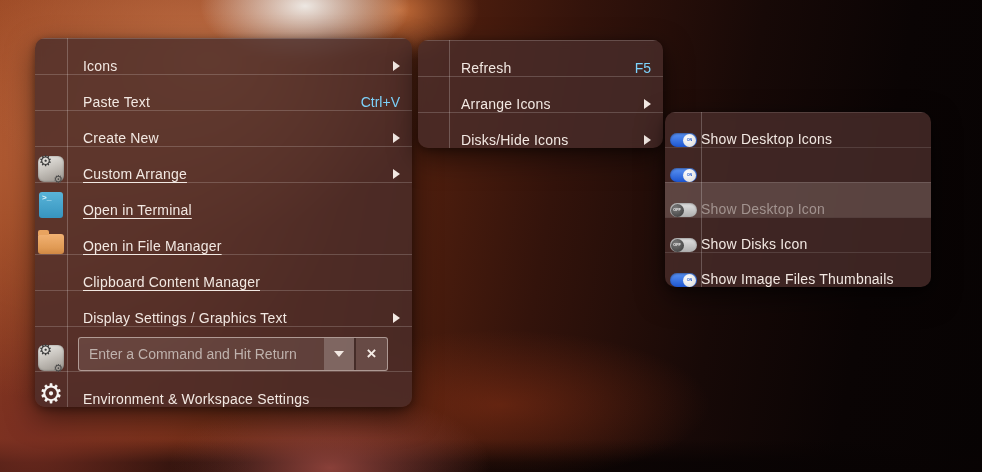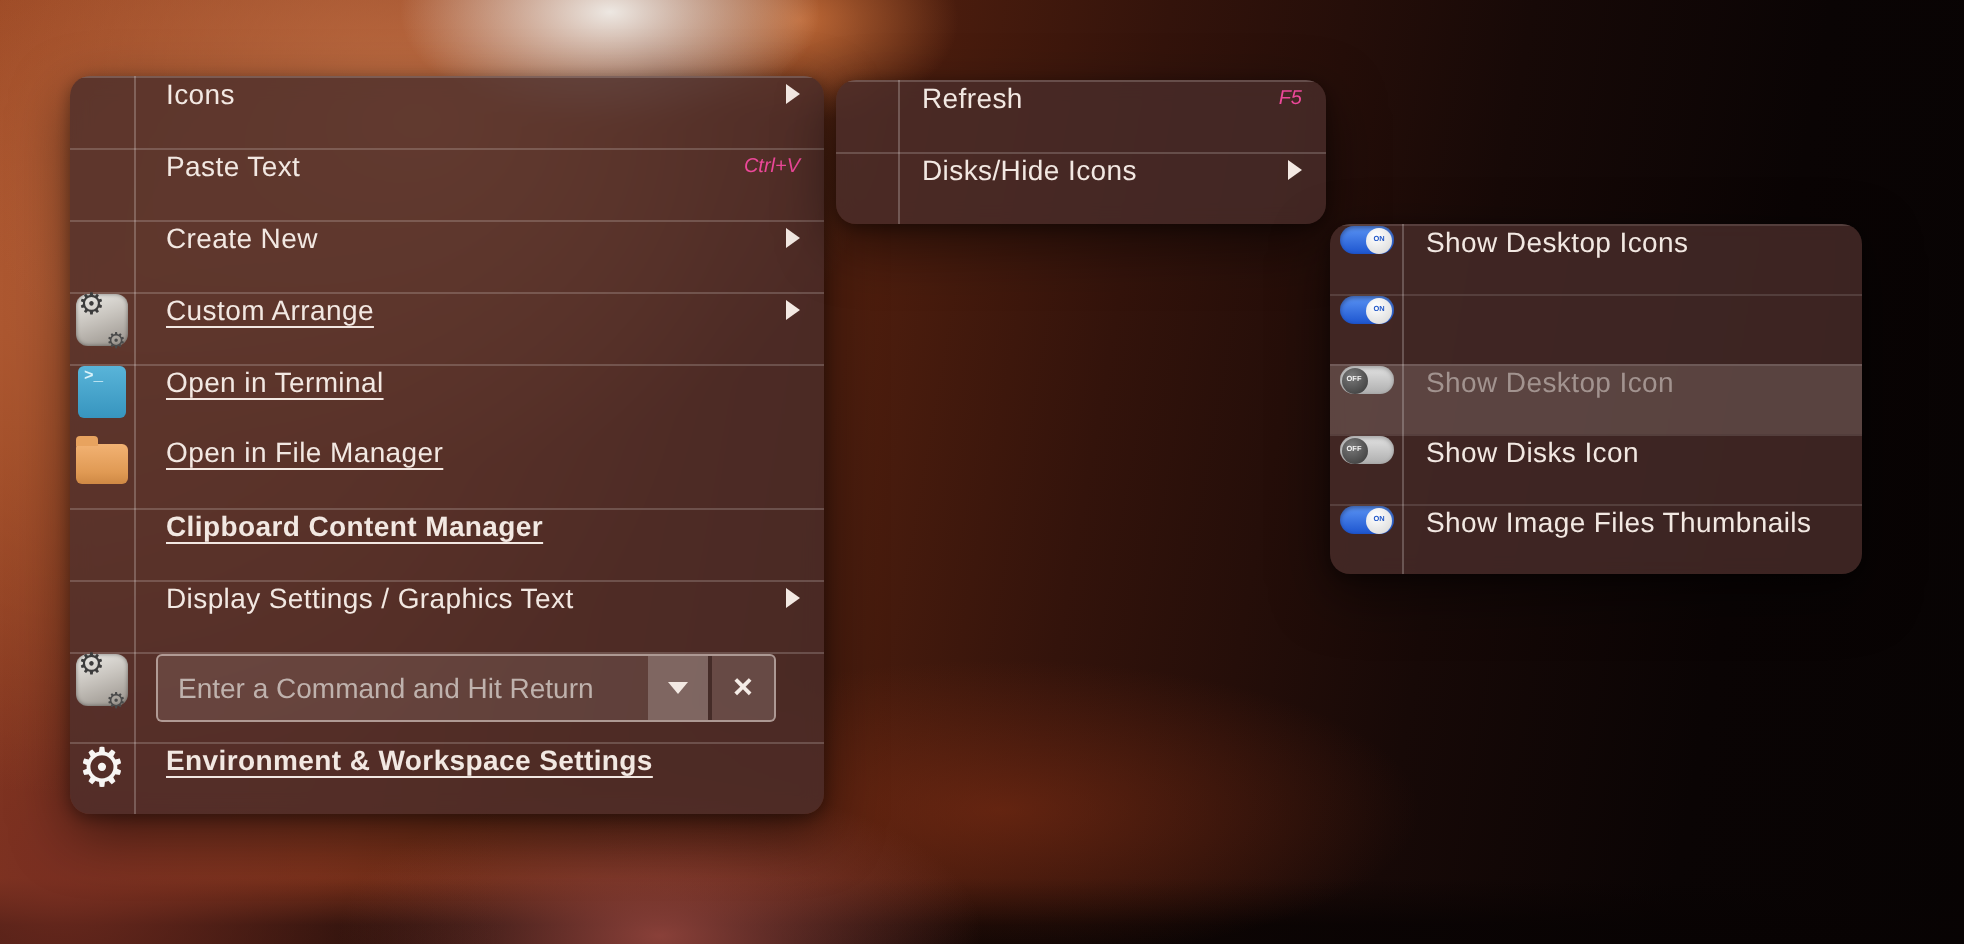--- a/index.html
+++ b/index.html
@@ -22,51 +22,51 @@
   }
 
   
   .menu {
     position:absolute; border-radius:10px; overflow:hidden;
     background:rgba(74,45,42,0.80);
     -webkit-backdrop-filter:blur(5px); backdrop-filter:blur(5px);
     box-shadow:0 10px 28px rgba(0,0,0,0.5), 0 2px 8px rgba(0,0,0,0.35);
   }
   .menu .vline { position:absolute; top:0; bottom:0; width:1px; background:rgba(255,255,255,0.22); }
-  .row { display:flex; align-items:flex-start; height:36px; border-top:1px solid rgba(255,255,255,0.18); }
+  .row { display:flex; align-items:flex-end; height:36px; border-top:1px solid rgba(255,255,255,0.18); }
   .row:first-child, .row.no-sep { border-top:none; }
   .gutter { flex:0 0 auto; display:flex; align-items:center; justify-content:center; }
   .content { flex:1; display:flex; align-items:center; padding:0 12px 0 16px; min-width:0; }
   .label { font-size:14px; color:#f2e8e2; letter-spacing:.2px; white-space:nowrap; }
   .label.u    { text-decoration:underline; text-decoration-thickness:1px; text-underline-offset:3px; }
-  .label.b    { font-weight:bold; }
+  .label.b    { font-weight:normal; }
   .label.dim  { color:#a2938f; }
   .spacer { flex:1; }
-  .shortcut { font-size:10px; color:#ec4899;font-style:italic; }
+  .shortcut { font-size:14px; color:#7dd3fc; }
   .arrow-right { width:0; height:0; border-left:7px solid #f3e9e3; border-top:5px solid transparent; border-bottom:5px solid transparent; }
   .row.hl { background:rgba(240,228,222,0.16); }
 
   
   #main-menu { left:35px; top:38px; width:377px; }
   #main-menu .vline { left:32px; }
   #main-menu .gutter { width:32px; }
   #main-menu .row.tall { height:45px; }
 
   
   #icons-submenu { left:418px; top:40px; width:245px; }
   #icons-submenu .vline { left:31px; }
   #icons-submenu .gutter { width:31px; }
   #icons-submenu .content { padding-left:12px; }
 
   
   #showhide-submenu { left:665px; top:112px; width:266px; }
   #showhide-submenu .vline { left:36px; }
   #showhide-submenu .gutter { width:36px; }
   #showhide-submenu .row { height:35px; border-top:1px solid rgba(255,255,255,0.12); }
-  #showhide-submenu .content { padding-left:12px; }
+  #showhide-submenu .content { padding-left:0; }
 
   
   .glyph { font-family:"DejaVu Sans", sans-serif; }
   .gears-icon { position:relative; width:26px; height:26px; border-radius:6px;
     background:linear-gradient(160deg,#ecebe7 0%,#c9c5bf 45%,#98928b 100%);
     box-shadow:inset 0 0 2px rgba(0,0,0,0.45); }
   .gears-icon .g1 { position:absolute; top:-4px; left:1px;  font-size:15px; color:#3c3c3c; }
   .gears-icon .g2 { position:absolute; bottom:-4px; right:1px; font-size:11px; color:#4a4a4a; }
 
   .terminal-icon { position:relative; width:24px; height:26px; border-radius:3px;
@@ -231,20 +231,28 @@
 
   <div class="row">
     <div class="gutter"></div>
     <div class="content">
       <span class="label">Refresh</span>
       <span class="spacer"></span>
       <span class="shortcut">F5</span>
     </div>
   </div>
 
+  <div class="row">
+    <div class="gutter"></div>
+    <div class="content">
+      <span class="label">Arrange Icons</span>
+      <span class="spacer"></span>
+      <span class="arrow-right"></span>
+    </div>
+  </div>
 
   <div class="row">
     <div class="gutter"></div>
     <div class="content">
       <span class="label">Disks/Hide Icons</span>
       <span class="spacer"></span>
       <span class="arrow-right"></span>
     </div>
   </div>
 </div>

